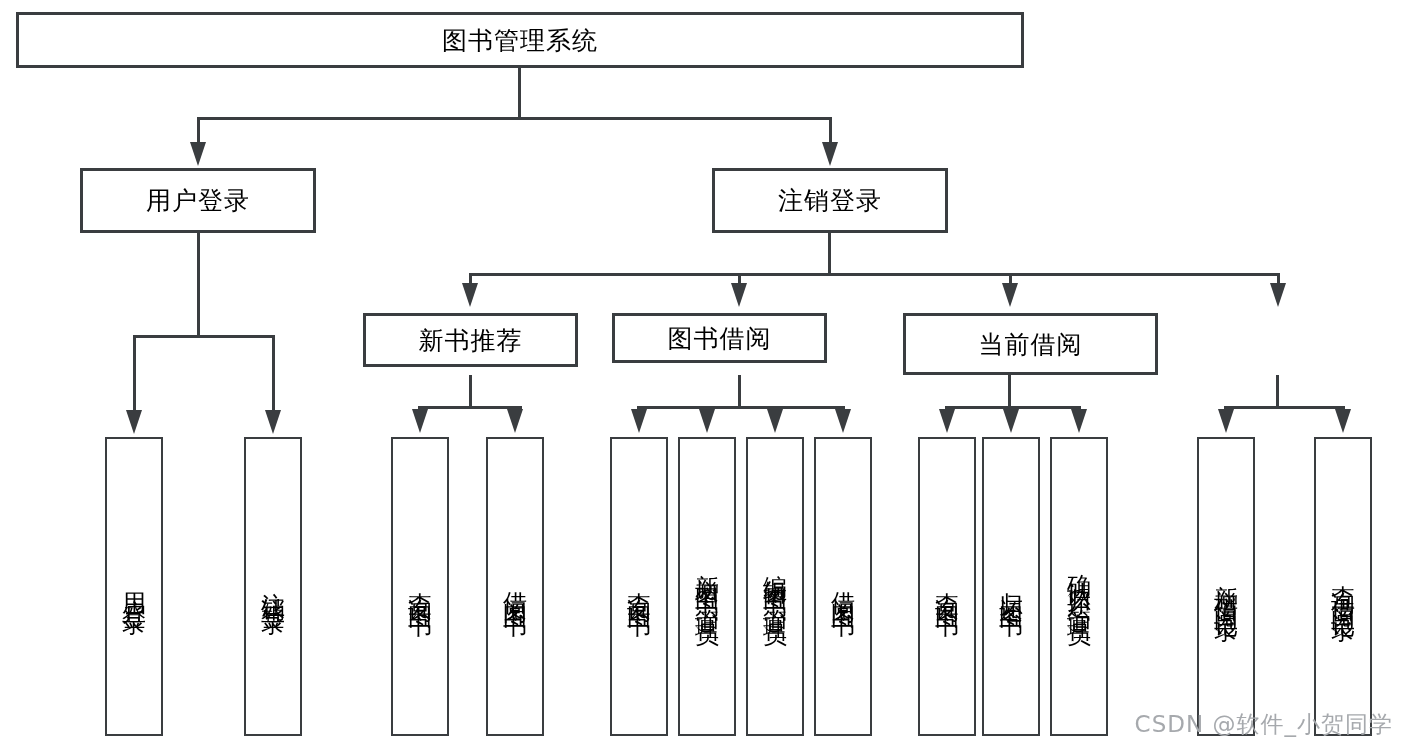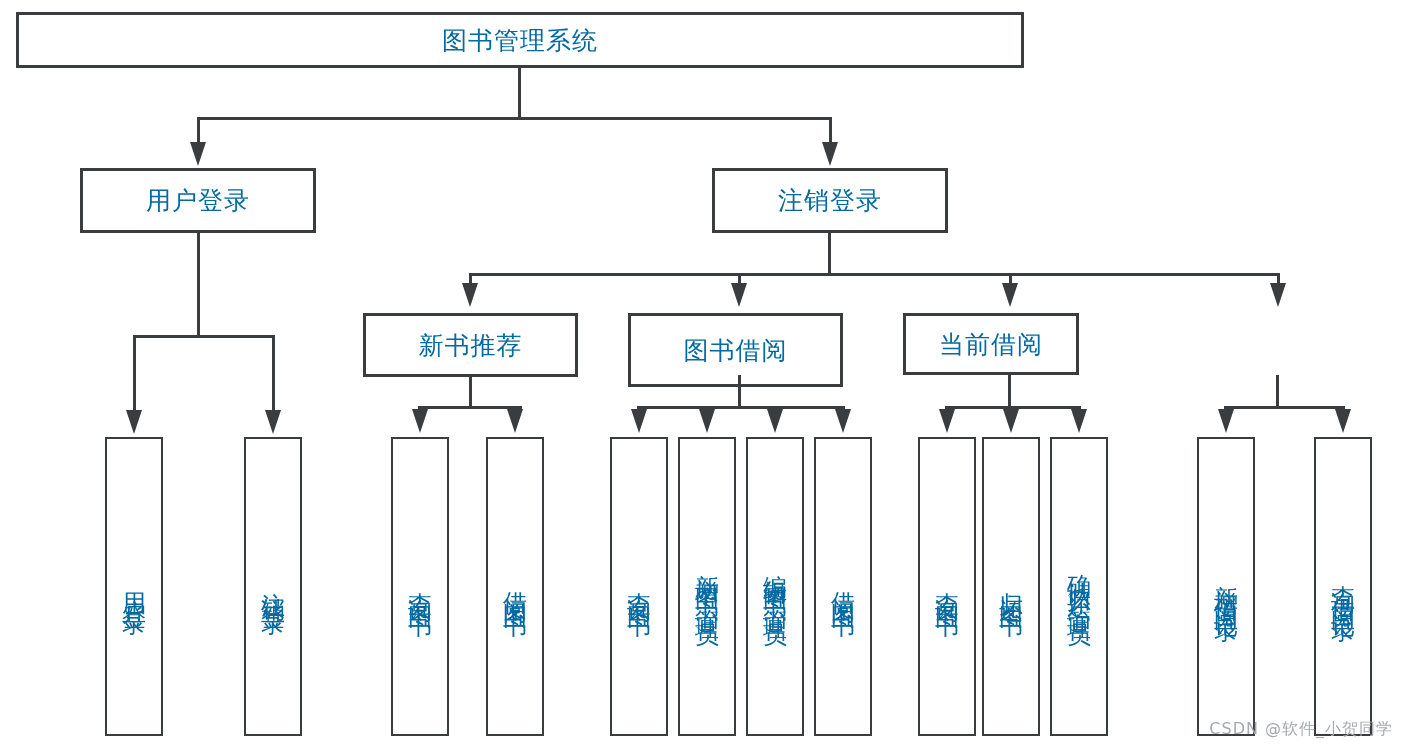--- a/index.html
+++ b/index.html
@@ -14,21 +14,21 @@
   .box{
     position:absolute;
     box-sizing:border-box;
     border:3px solid #3a3d40;
     background:#ffffff;
     display:flex;
     align-items:center;
     justify-content:center;
     text-align:right;
     font-size:25px;
-    color:#0369a1;
+    color:#000000;
     letter-spacing:1px;
   }
   .leaf{
     border-width:2px;
     writing-mode:vertical-rl;
     text-orientation:mixed;
     font-size:24px;
     letter-spacing:7px;
     line-height:1;
   }
@@ -39,21 +39,21 @@
     position:absolute;
     width:0;height:0;
     border-left:8px solid transparent;
     border-right:8px solid transparent;
     border-top:24px solid #3a3d40;
   }
   .watermark{
     position:absolute;
     right:12px;
     bottom:7px;
-    font-size:16px;
+    font-size:23px;
     color:#a6a9ad;
     letter-spacing:1px;
     white-space:nowrap;
   }
 </style>
 </head>
 <body>
 
 <div class="canvas">
 
@@ -80,23 +80,23 @@
   <div class="hline" style="left:469px;top:273px;width:811px"></div>
   <div class="vline" style="left:469px;top:276px;height:9px"></div>
   <div class="arrow" style="left:462px;top:283px"></div>
   <div class="vline" style="left:738px;top:276px;height:9px"></div>
   <div class="arrow" style="left:731px;top:283px"></div>
   <div class="vline" style="left:1009px;top:276px;height:9px"></div>
   <div class="arrow" style="left:1002px;top:283px"></div>
   <div class="vline" style="left:1277px;top:276px;height:9px"></div>
   <div class="arrow" style="left:1270px;top:283px"></div>
 
-  <div class="box" style="left:363px;top:313px;width:215px;height:64px">新书推荐</div>
-  <div class="box" style="left:628px;top:313px;width:215px;height:74px">图书借阅</div>
-  <div class="box" style="left:903px;top:313px;width:176px;height:62px">当前借阅</div>
+  <div class="box" style="left:363px;top:313px;width:215px;height:54px">新书推荐</div>
+  <div class="box" style="left:612px;top:313px;width:215px;height:50px">图书借阅</div>
+  <div class="box" style="left:903px;top:313px;width:255px;height:62px">当前借阅</div>
 
   <div class="vline" style="left:469px;top:375px;height:34px"></div>
   <div class="hline" style="left:418px;top:406px;width:104px"></div>
   <div class="arrow" style="left:412px;top:409px"></div>
   <div class="arrow" style="left:507px;top:409px"></div>
 
   <div class="vline" style="left:738px;top:375px;height:34px"></div>
   <div class="hline" style="left:637px;top:406px;width:208px"></div>
   <div class="arrow" style="left:631px;top:409px"></div>
   <div class="arrow" style="left:699px;top:409px"></div>

